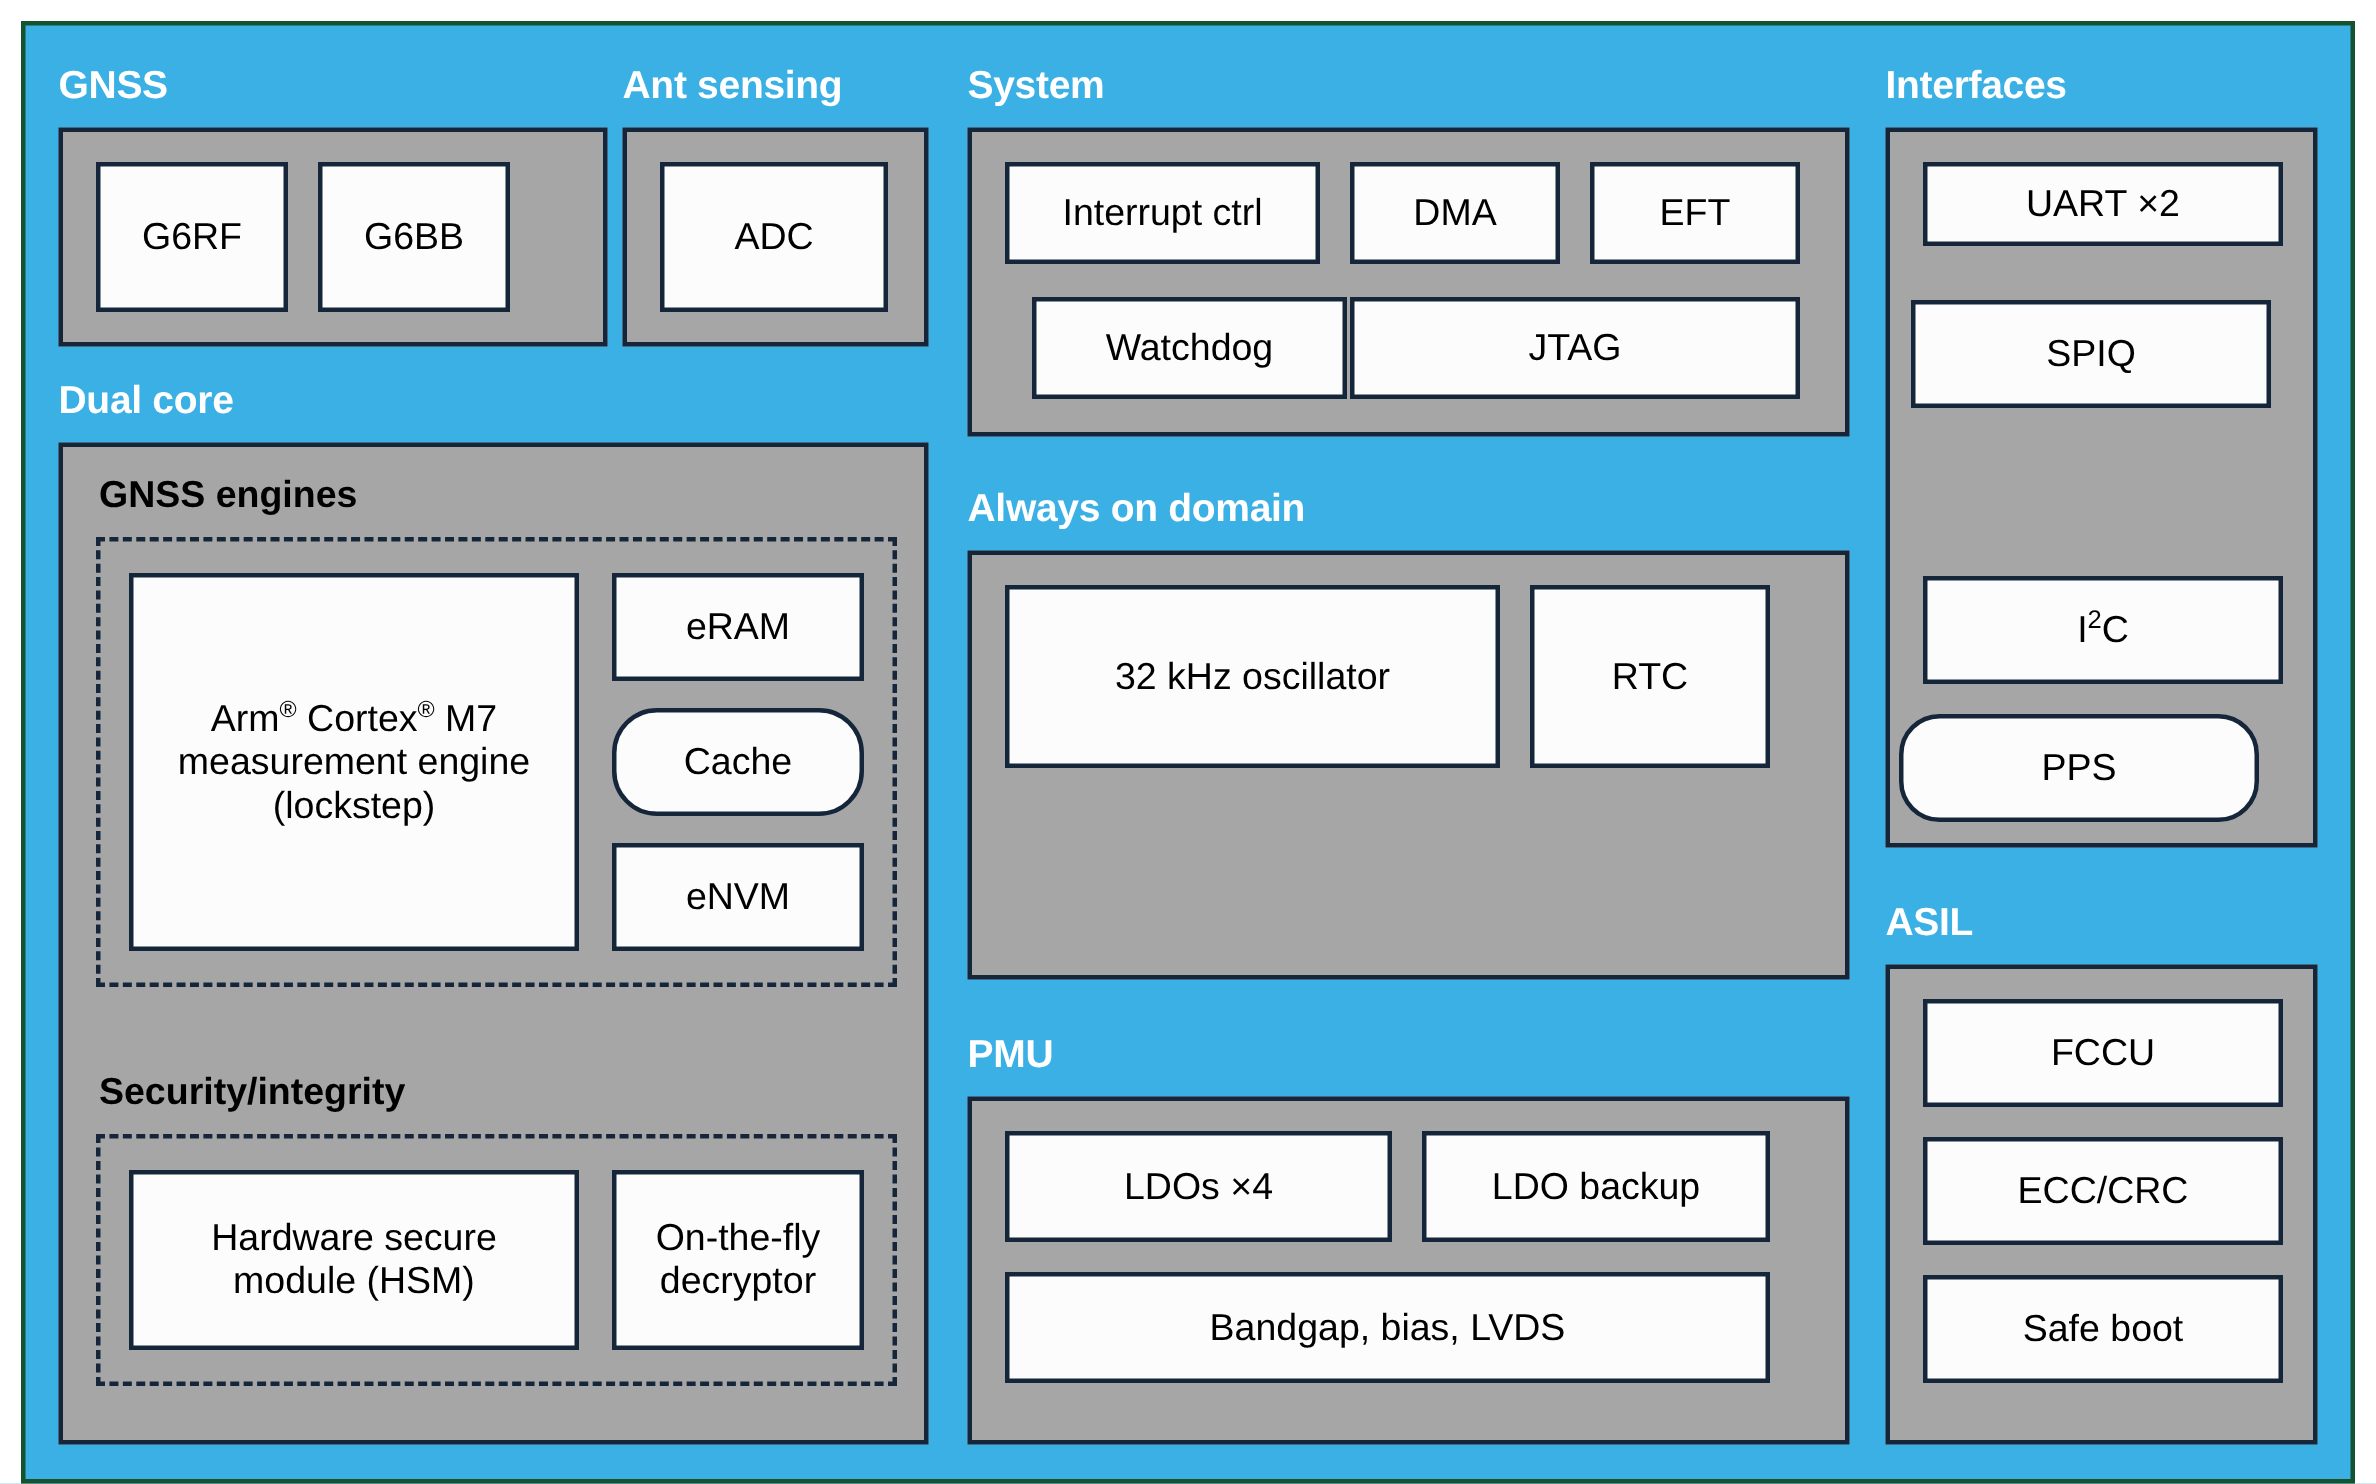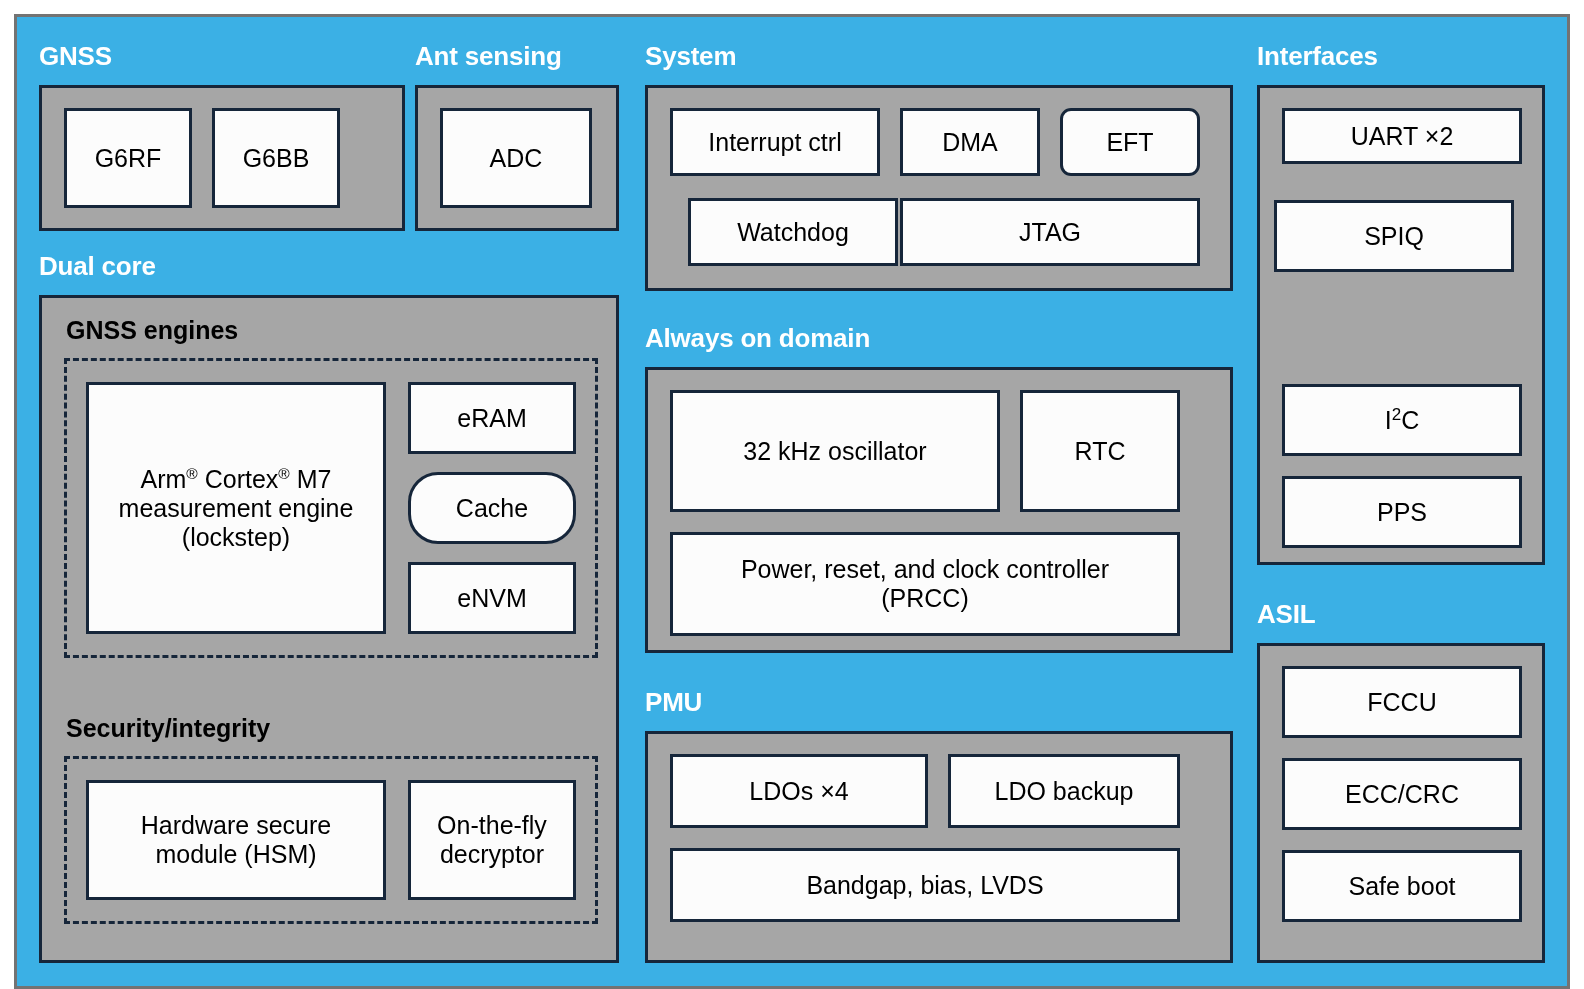--- a/index.html
+++ b/index.html
@@ -15,21 +15,21 @@
   }
 
   
   #diagram {
     position: absolute;
     left: 14px;
     top: 14px;
     width: 1556px;
     height: 975px;
     background: #3BB0E5;
-    border: 3px solid #737373;
+    border: 3px solid #14532d;
     box-sizing: border-box;
     overflow: hidden;
   }
 
   
   .sec-title {
     position: absolute;
     color: #ffffff;
     font-weight: bold;
     font-size: 26px;
@@ -139,52 +139,46 @@
         <span>On-the-fly</span><br>
         <span>decryptor</span>
       </span>
     </div>
   </div>
 
   <div class="sec-title" style="left:628px; top:26px;">System</div>
   <div class="grp" style="left:628px; top:68px; width:588px; height:206px;">
     <div class="blk" style="left:22px; top:20px; width:210px; height:68px;">Interrupt ctrl</div>
     <div class="blk" style="left:252px; top:20px; width:140px; height:68px;">DMA</div>
-    <div class="blk" style="left:412px; top:20px; width:140px; height:68px;border-radius:11px;">EFT</div>
+    <div class="blk" style="left:412px; top:20px; width:140px; height:68px;">EFT</div>
     <div class="blk" style="left:40px; top:110px; width:210px; height:68px;">Watchdog</div>
     <div class="blk" style="left:252px; top:110px; width:300px; height:68px;">JTAG</div>
   </div>
 
   <div class="sec-title" style="left:628px; top:308px;">Always on domain</div>
   <div class="grp" style="left:628px; top:350px; width:588px; height:286px;">
     <div class="blk" style="left:22px; top:20px; width:330px; height:122px;">32 kHz oscillator</div>
     <div class="blk" style="left:372px; top:20px; width:160px; height:122px;">RTC</div>
-    <div class="blk" style="left:22px; top:162px; width:510px; height:104px;">
-      <span>
-        <span>Power, reset, and clock controller</span><br>
-        <span>(PRCC)</span>
-      </span>
-    </div>
   </div>
 
   <div class="sec-title" style="left:628px; top:672px;">PMU</div>
   <div class="grp" style="left:628px; top:714px; width:588px; height:232px;">
     <div class="blk" style="left:22px; top:20px; width:258px; height:74px;">LDOs ×4</div>
     <div class="blk" style="left:300px; top:20px; width:232px; height:74px;">LDO backup</div>
     <div class="blk" style="left:22px; top:114px; width:510px; height:74px;">Bandgap, bias, LVDS</div>
   </div>
 
   <div class="sec-title" style="left:1240px; top:26px;">Interfaces</div>
   <div class="grp" style="left:1240px; top:68px; width:288px; height:480px;">
     <div class="blk" style="left:22px; top:20px; width:240px; height:56px;">UART ×2</div>
     <div class="blk" style="left:14px; top:112px; width:240px; height:72px;">SPIQ</div>
     <div class="blk" style="left:22px; top:296px; width:240px; height:72px;">
       <span><span>I</span><sup class="two">2</sup><span>C</span></span>
     </div>
-    <div class="blk" style="left:22px; top:388px; width:240px; height:72px;">PPS</div>
+    <div class="blk" style="left:6px; top:388px; width:240px; height:72px;border-radius:27px;">PPS</div>
   </div>
 
   <div class="sec-title" style="left:1240px; top:584px;">ASIL</div>
   <div class="grp" style="left:1240px; top:626px; width:288px; height:320px;">
     <div class="blk" style="left:22px; top:20px; width:240px; height:72px;">FCCU</div>
     <div class="blk" style="left:22px; top:112px; width:240px; height:72px;">ECC/CRC</div>
     <div class="blk" style="left:22px; top:204px; width:240px; height:72px;">Safe boot</div>
   </div>
 
 </div>

